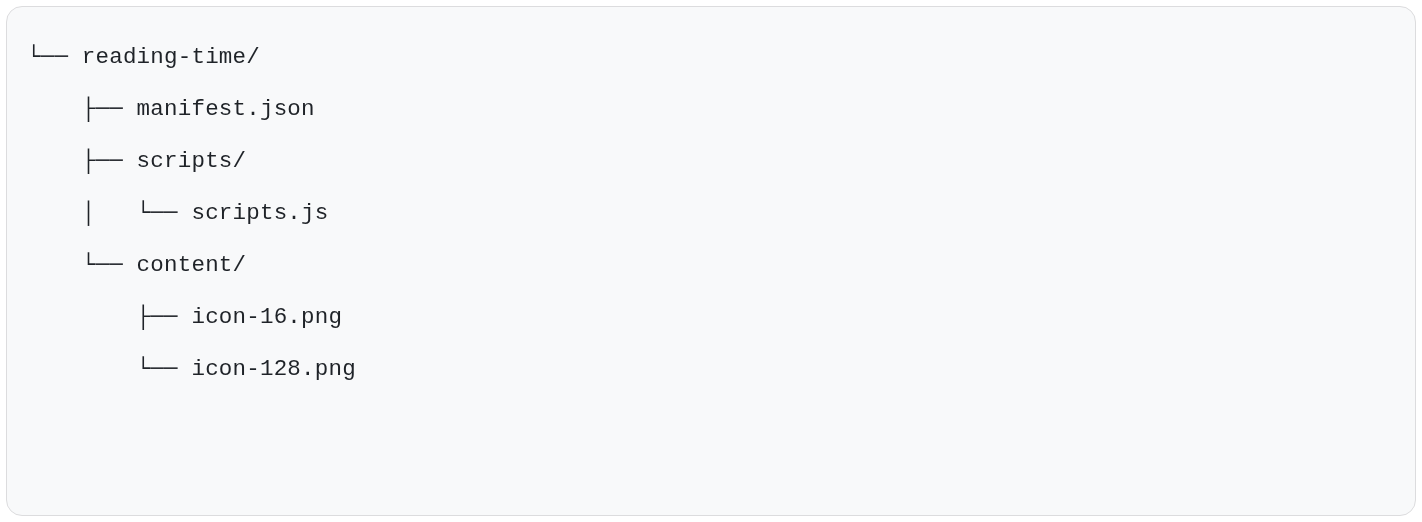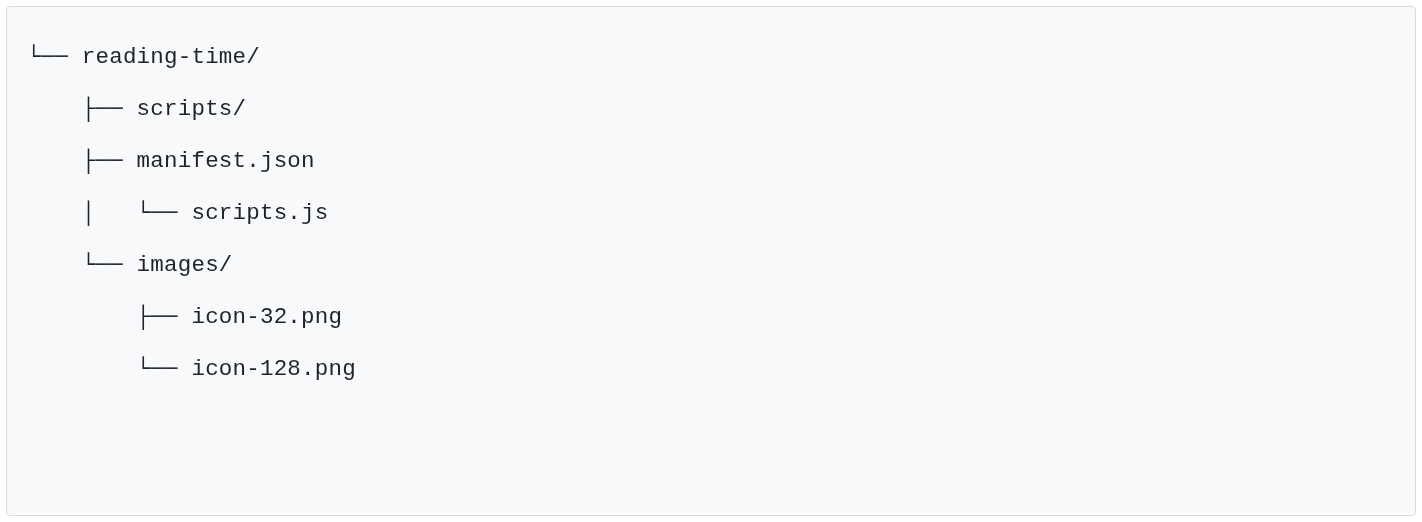--- a/index.html
+++ b/index.html
@@ -8,39 +8,39 @@
       box-sizing: border-box;
     }
     body {
       background: #ffffff;
       padding: 0;
       font-family: ui-monospace, SFMono-Regular, "SF Mono", Menlo, Consolas, "Liberation Mono", monospace;
     }
     .tree-container {
       margin: 6px;
       border: 1px solid #dcdcde;
-      border-radius: 4px;
+      border-radius: 16px;
       background: #f8f9fa;
       padding: 24px 20px;
       width: calc(1422px - 12px);
       height: calc(522px - 12px);
     }
     .tree-line {
       white-space: pre;
       font-family: ui-monospace, SFMono-Regular, "SF Mono", Menlo, Consolas, "Liberation Mono", monospace;
       font-size: 22.5px;
       line-height: 52px;
       color: #1f2328;
       letter-spacing: 0.2px;
     }
   </style>
 </head>
 <body>
 
 <div class="tree-container">
   <div class="tree-line">└── reading-time/</div>
+  <div class="tree-line">    ├── manifest.json</div>
   <div class="tree-line">    ├── scripts/</div>
-  <div class="tree-line">    ├── manifest.json</div>
   <div class="tree-line">    │   └── scripts.js</div>
-  <div class="tree-line">    └── images/</div>
-  <div class="tree-line">        ├── icon-32.png</div>
+  <div class="tree-line">    └── content/</div>
+  <div class="tree-line">        ├── icon-16.png</div>
   <div class="tree-line">        └── icon-128.png</div>
 </div>
 
 </body></html>

